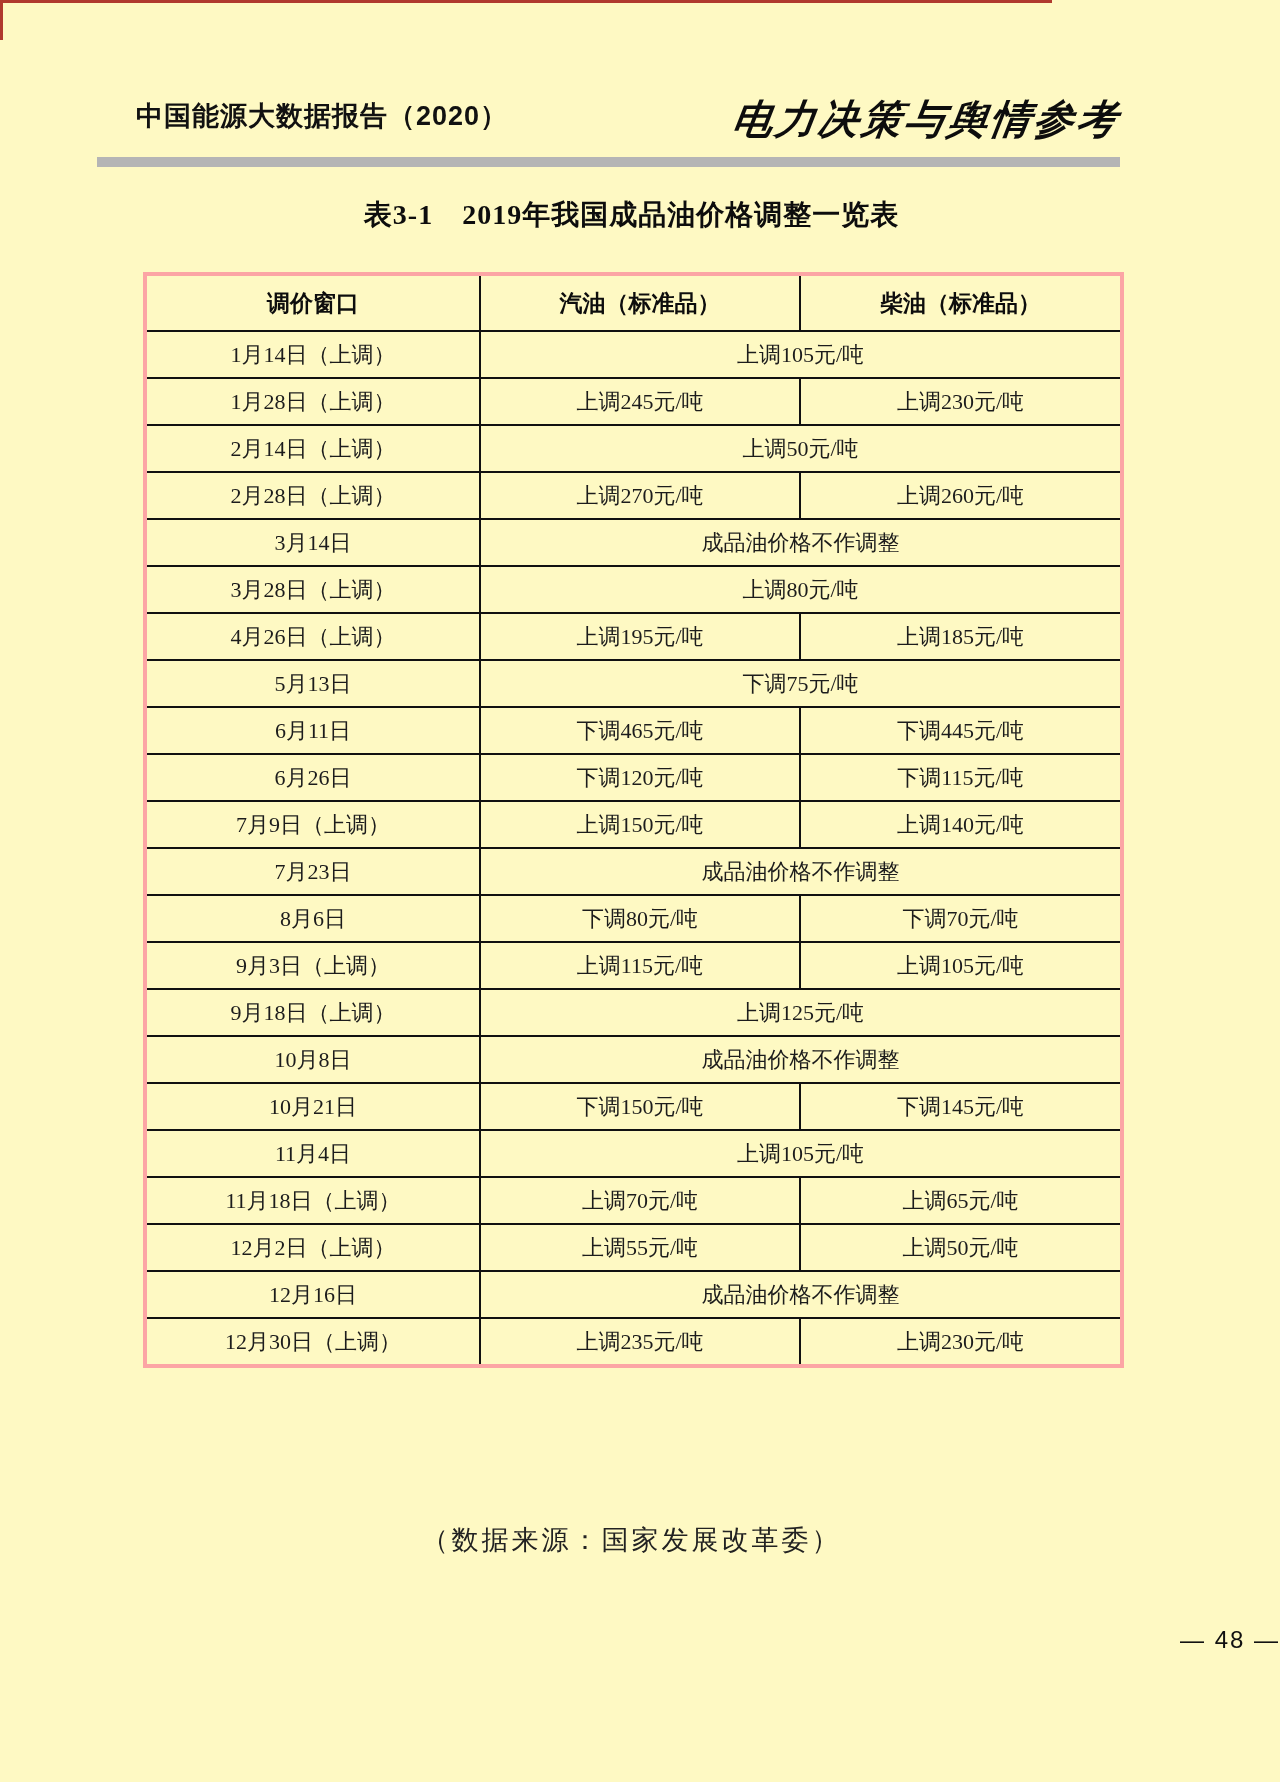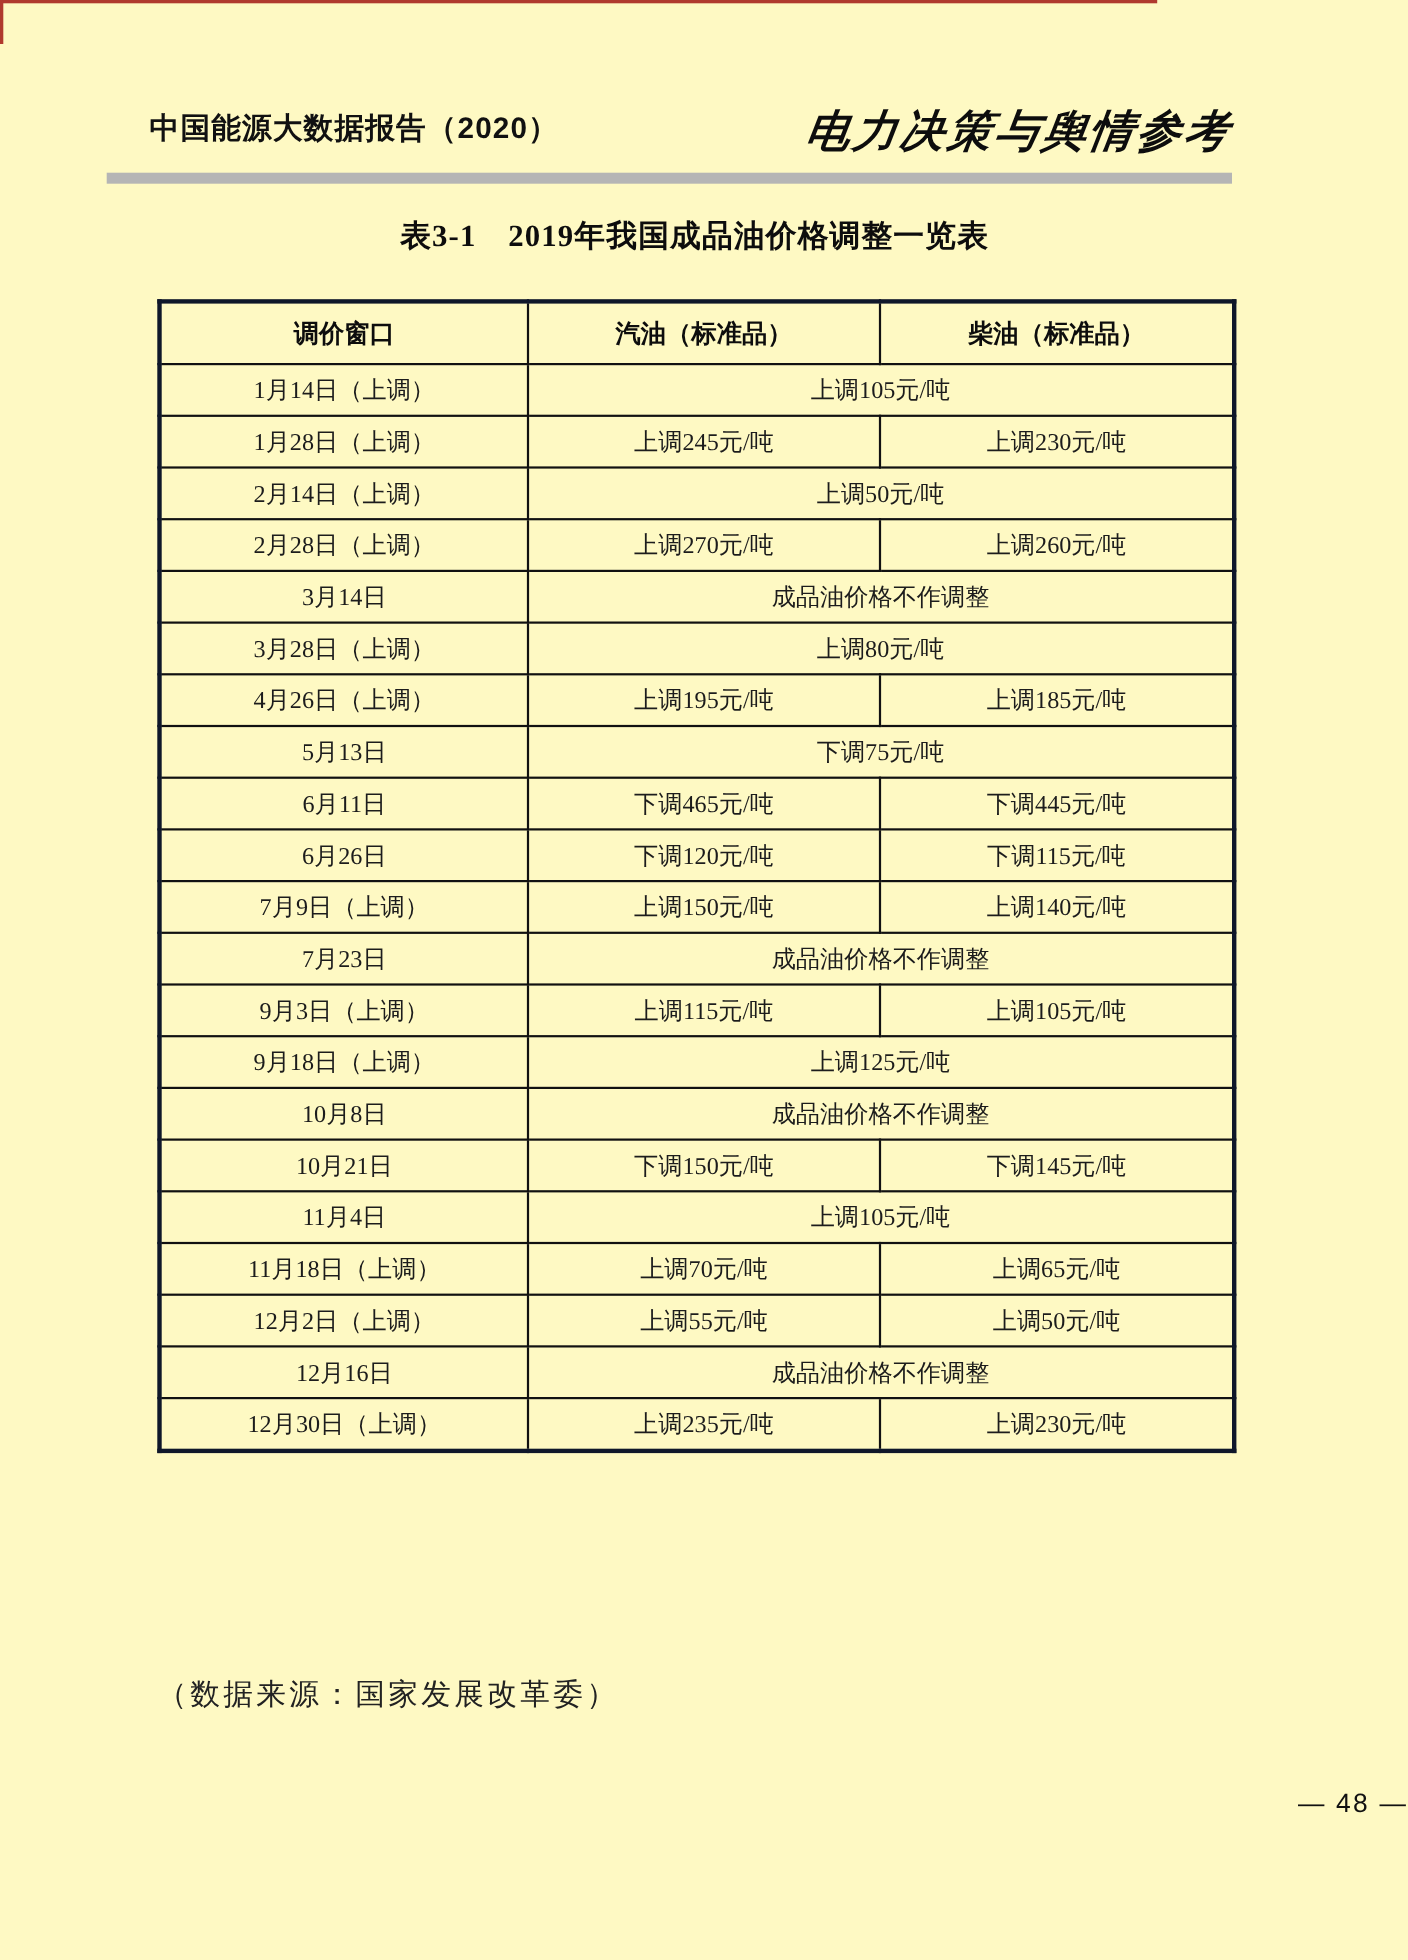--- a/index.html
+++ b/index.html
@@ -41,21 +41,21 @@
   .table-caption {
     position:absolute; left:143px; top:196px; width:977px;
     text-align:center; font-weight:bold; font-size:28px;
     letter-spacing:1px; color:#0d0d0d;
   }
 
   
   .price-table {
     position:absolute; left:143px; top:272px; width:977px;
     border-collapse:collapse; table-layout:fixed;
-    border:4px solid #0f172a;
+    border:4px solid #fca5a5;
   }
   .price-table th, .price-table td {
     border:2px solid #111;
     text-align:center; vertical-align:middle;
     padding:0; overflow:hidden; white-space:nowrap;
   }
   .price-table th {
     height:54px;
     font-family:"Liberation Sans","DejaVu Sans",sans-serif;
     font-weight:bold; font-size:23px; color:#0d0d0d;
@@ -63,21 +63,21 @@
   .price-table td {
     height:45px; font-size:22px; color:#1c1c1c;
   }
   .col-window  { width:335px; }
   .col-gas     { width:320px; }
   .col-diesel  { width:322px; }
 
   
   .footnote {
     position:absolute; left:143px; top:1522px; width:977px;
-    text-align:left; font-size:27px; letter-spacing:3px;
+    text-align:center; font-size:27px; letter-spacing:3px;
     color:#222;
   }
   .page-number {
     position:absolute; left:0; top:1626px; width:1280px;
     text-align:right;
     font-family:"Liberation Sans","DejaVu Sans",sans-serif;
     font-size:24px; color:#111; letter-spacing:2px;
   }
 </style>
 </head>
@@ -158,20 +158,25 @@
         <tr>
           <td>7月9日（上调）</td>
           <td>上调150元/吨</td>
           <td>上调140元/吨</td>
         </tr>
         <tr>
           <td>7月23日</td>
           <td colspan="2">成品油价格不作调整</td>
         </tr>
         <tr>
+          <td>8月6日</td>
+          <td>下调80元/吨</td>
+          <td>下调70元/吨</td>
+        </tr>
+        <tr>
           <td>9月3日（上调）</td>
           <td>上调115元/吨</td>
           <td>上调105元/吨</td>
         </tr>
         <tr>
           <td>9月18日（上调）</td>
           <td colspan="2">上调125元/吨</td>
         </tr>
         <tr>
           <td>10月8日</td>

